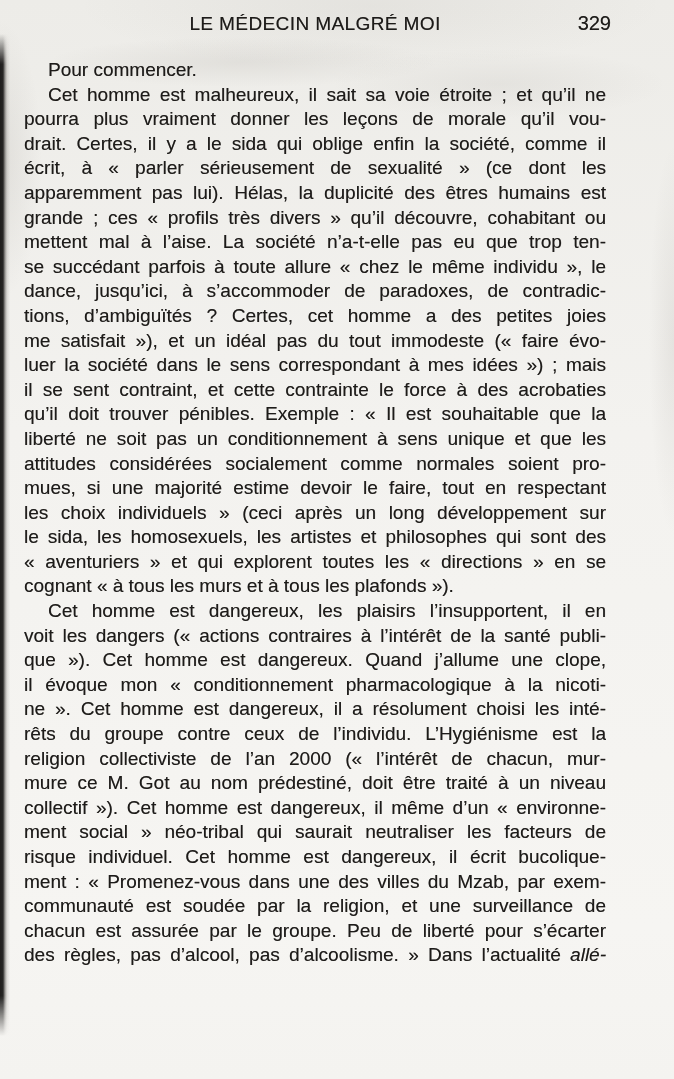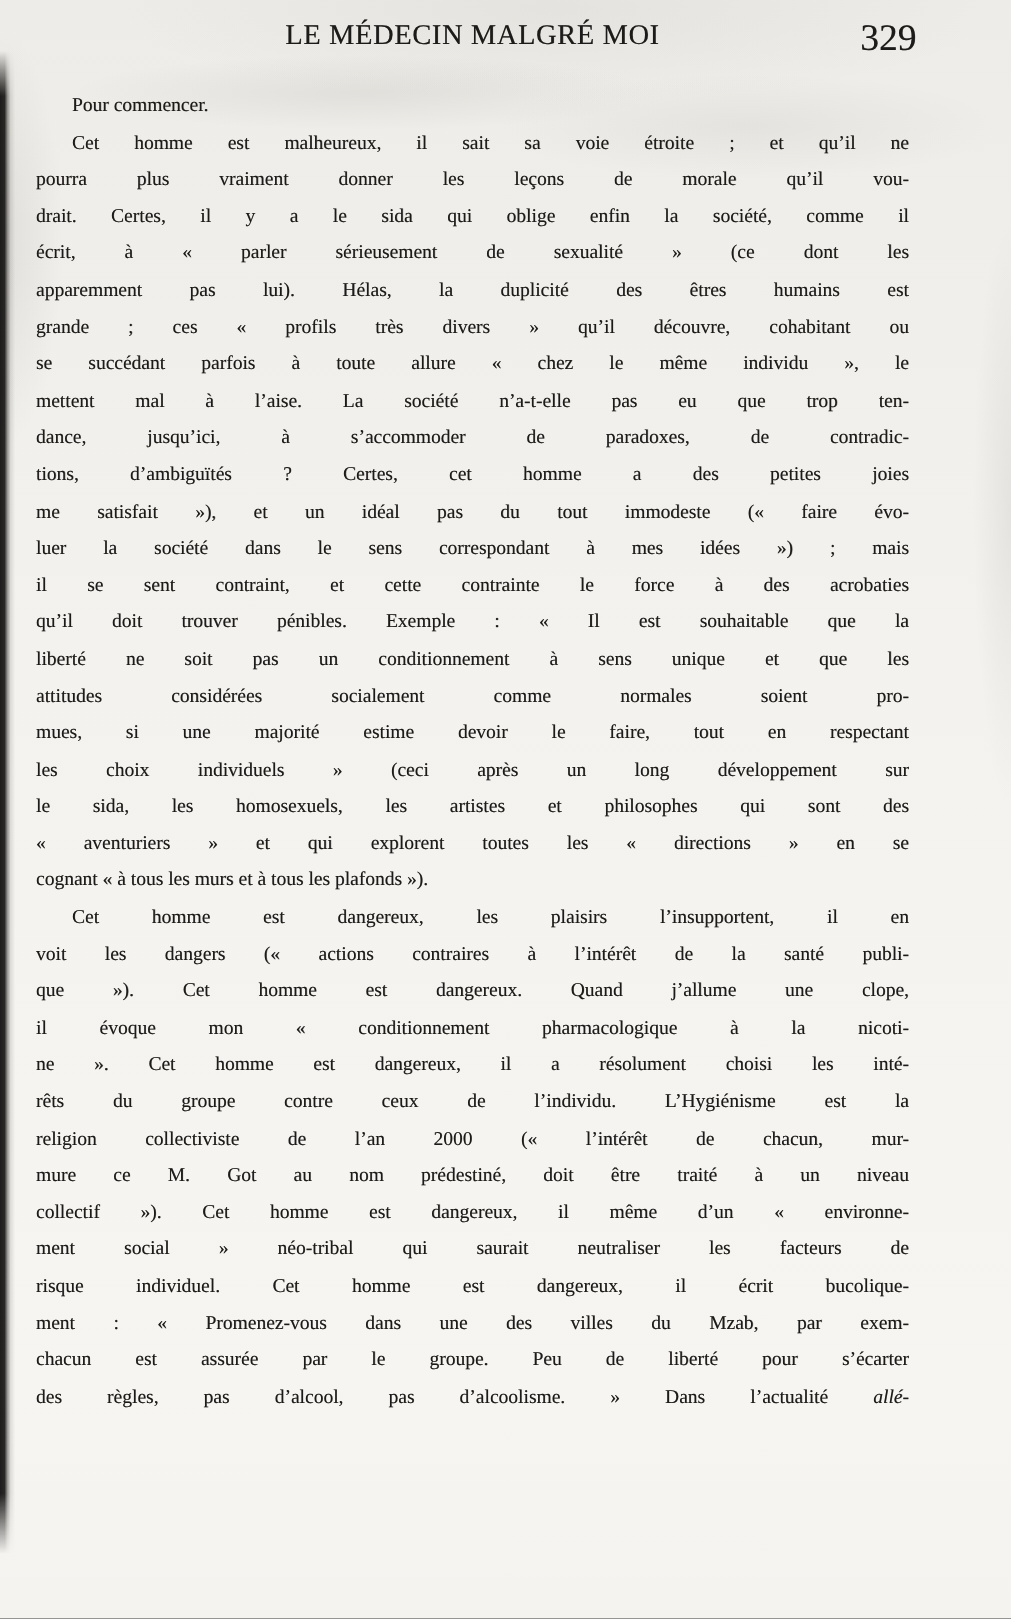--- a/index.html
+++ b/index.html
@@ -3,21 +3,21 @@
 <meta charset="utf-8">
 <style>
   html, body { margin: 0; padding: 0; background: #777; }
   .page {
     position: relative;
     width: 674px;
     height: 1079px;
     margin: 0 auto;
     overflow: hidden;
     color: #1d1b19;
-    font-family: Liberation Serif, serif;
+    font-family: Liberation Sans, sans-serif;
     background:
       radial-gradient(ellipse 280px 36px at 36% 62px, rgba(110,104,96,0.10), transparent 70%),
       radial-gradient(ellipse 240px 50px at 74% 84px, rgba(110,104,96,0.08), transparent 70%),
       radial-gradient(ellipse 36px 280px at 100% 340px, rgba(110,104,96,0.10), transparent 70%),
       radial-gradient(ellipse 420px 90px at 55% 6px, rgba(110,104,96,0.07), transparent 70%),
       radial-gradient(ellipse 60px 200px at 0% 160px, rgba(110,104,96,0.12), transparent 70%),
       linear-gradient(to bottom, #edece8, #f3f2ef 40%, #f6f5f2 86%, #f4f3f0);
   }
   .gutter-shadow {
     position: absolute;
@@ -40,32 +40,32 @@
     left: 0; right: 0; top: 1px;
     text-align: center;
     font-size: 19px;
     letter-spacing: 0.4px;
     white-space: nowrap;
     text-shadow: 0.2px 0.2px 0.3px rgba(30,28,26,0.55);
   }
   .page-number {
     position: absolute;
     right: -5px; top: 0;
-    font-size: 25px;
+    font-size: 20px;
     text-shadow: 0.2px 0.2px 0.3px rgba(30,28,26,0.55);
   }
   .page-body {
     position: absolute;
     left: 24px; top: 58px;
     width: 582px;
   }
   .line {
     height: 24.6px;
     line-height: 24.6px;
-    font-size: 13px;
+    font-size: 19px;
     text-align: justify;
     text-align-last: justify;
     white-space: normal;
     overflow: hidden;
     text-shadow: 0.2px 0.2px 0.3px rgba(30,28,26,0.5);
   }
   .line.para-end { text-align: left; text-align-last: left; }
   .line.indent { text-indent: 24px; }
   .italic-tail { font-style: italic; }
 </style>
@@ -81,22 +81,22 @@
   </div>
 
   <div class="page-body">
       <div class="line indent para-end"><span>Pour commencer.</span></div>
       <div class="line indent"><span>Cet homme est malheureux, il sait sa voie étroite ; et qu’il ne</span></div>
       <div class="line"><span>pourra plus vraiment donner les leçons de morale qu’il vou-</span></div>
       <div class="line"><span>drait. Certes, il y a le sida qui oblige enfin la société, comme il</span></div>
       <div class="line"><span>écrit, à « parler sérieusement de sexualité » (ce dont les</span></div>
       <div class="line"><span>apparemment pas lui). Hélas, la duplicité des êtres humains est</span></div>
       <div class="line"><span>grande ; ces « profils très divers » qu’il découvre, cohabitant ou</span></div>
+      <div class="line"><span>mettent mal à l’aise. La société n’a-t-elle pas eu que trop ten-</span></div>
       <div class="line"><span>se succédant parfois à toute allure « chez le même individu », le</span></div>
-      <div class="line"><span>mettent mal à l’aise. La société n’a-t-elle pas eu que trop ten-</span></div>
       <div class="line"><span>dance, jusqu’ici, à s’accommoder de paradoxes, de contradic-</span></div>
       <div class="line"><span>tions, d’ambiguïtés ? Certes, cet homme a des petites joies</span></div>
       <div class="line"><span>me satisfait »), et un idéal pas du tout immodeste (« faire évo-</span></div>
       <div class="line"><span>luer la société dans le sens correspondant à mes idées ») ; mais</span></div>
       <div class="line"><span>il se sent contraint, et cette contrainte le force à des acrobaties</span></div>
       <div class="line"><span>qu’il doit trouver pénibles. Exemple : « Il est souhaitable que la</span></div>
       <div class="line"><span>liberté ne soit pas un conditionnement à sens unique et que les</span></div>
       <div class="line"><span>attitudes considérées socialement comme normales soient pro-</span></div>
       <div class="line"><span>mues, si une majorité estime devoir le faire, tout en respectant</span></div>
       <div class="line"><span>les choix individuels » (ceci après un long développement sur</span></div>
@@ -108,17 +108,18 @@
       <div class="line"><span>que »). Cet homme est dangereux. Quand j’allume une clope,</span></div>
       <div class="line"><span>il évoque mon « conditionnement pharmacologique à la nicoti-</span></div>
       <div class="line"><span>ne ». Cet homme est dangereux, il a résolument choisi les inté-</span></div>
       <div class="line"><span>rêts du groupe contre ceux de l’individu. L’Hygiénisme est la</span></div>
       <div class="line"><span>religion collectiviste de l’an 2000 (« l’intérêt de chacun, mur-</span></div>
       <div class="line"><span>mure ce M. Got au nom prédestiné, doit être traité à un niveau</span></div>
       <div class="line"><span>collectif »). Cet homme est dangereux, il même d’un « environne-</span></div>
       <div class="line"><span>ment social » néo-tribal qui saurait neutraliser les facteurs de</span></div>
       <div class="line"><span>risque individuel. Cet homme est dangereux, il écrit bucolique-</span></div>
       <div class="line"><span>ment : « Promenez-vous dans une des villes du Mzab, par exem-</span></div>
+      <div class="line"><span>communauté est soudée par la religion, et une surveillance de</span></div>
       <div class="line"><span>chacun est assurée par le groupe. Peu de liberté pour s’écarter</span></div>
       <div class="line"><span>des règles, pas d’alcool, pas d’alcoolisme. » Dans l’actualité</span><span class="italic-tail"> allé-</span></div>
     </div>
 
 </div>
 
 </body></html>

